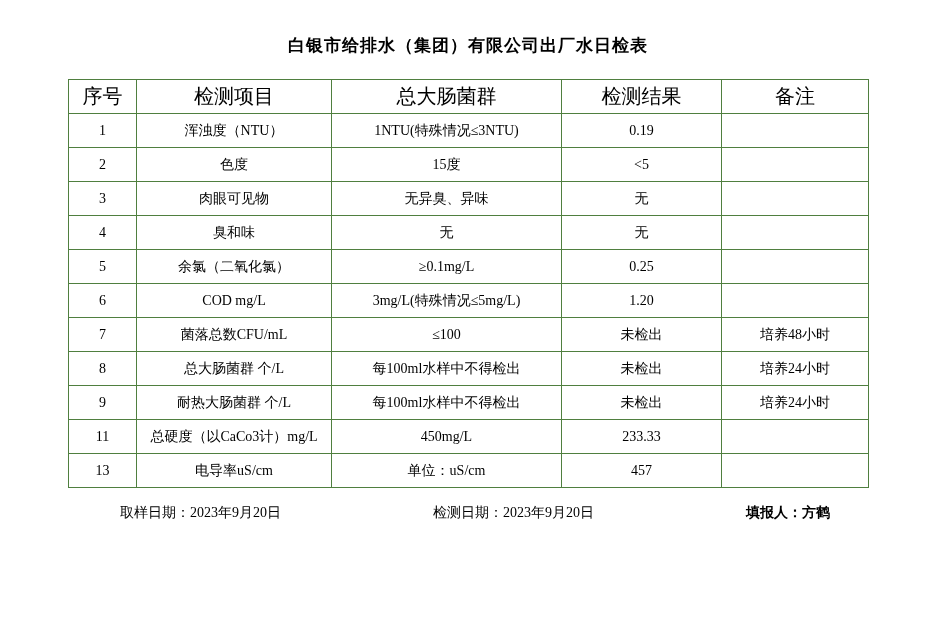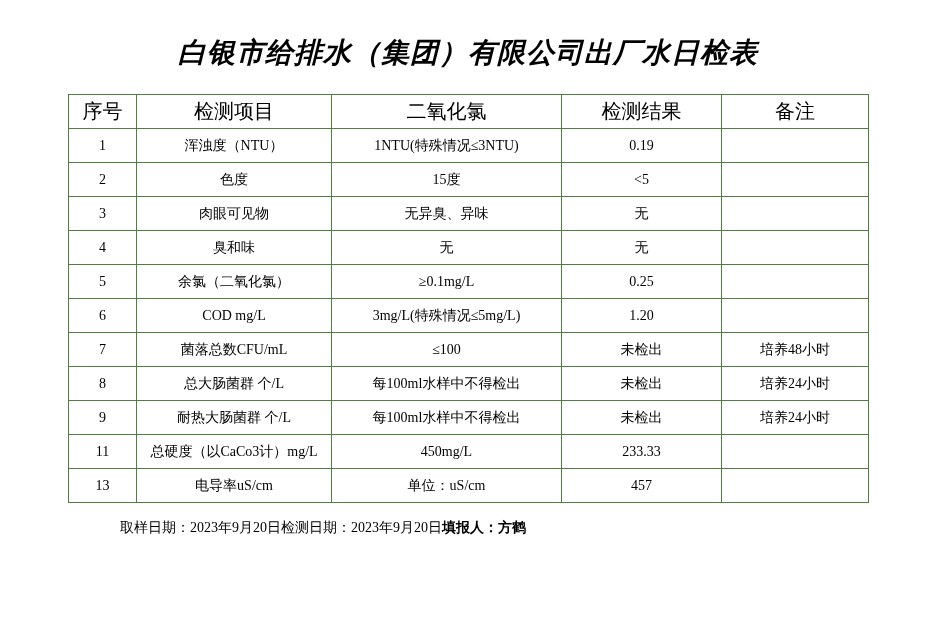--- a/index.html
+++ b/index.html
@@ -15,27 +15,26 @@
     overflow: hidden;
   }
   .page {
     position: relative;
     width: 936px;
     height: 639px;
     box-sizing: border-box;
   }
   .doc-title {
     text-align: center;
-    font-size: 28px;
+    font-size: 17px;
     font-weight: bold;
     letter-spacing: 1px;
     padding-top: 34px;
     padding-bottom: 0;
     font-family: "Liberation Serif", "DejaVu Serif", serif;
-    font-style: italic;
   }
   .table-wrap {
     margin: 22px auto 0 auto;
     width: 800px;
   }
   table.report {
     border-collapse: collapse;
     width: 800px;
     table-layout: fixed;
   }
@@ -58,21 +57,21 @@
   col.c-res   { width: 160px; }
   col.c-note  { width: 147px; }
 
   .cell-en {
     font-family: "Liberation Serif", "DejaVu Serif", serif;
   }
   .footer {
     margin: 16px auto 0 auto;
     width: 800px;
     display: flex;
-    justify-content: flex-start;
+    justify-content: space-between;
     font-size: 14px;
     padding: 0 4px;
     box-sizing: border-box;
   }
   .footer .f-item {
     white-space: nowrap;
   }
   .f-left { margin-left: 48px; }
   .f-mid  { margin-left: 0; }
   .f-right { margin-right: 34px; font-weight: bold; }
@@ -90,21 +89,21 @@
         <col class="c-no">
         <col class="c-item">
         <col class="c-limit">
         <col class="c-res">
         <col class="c-note">
       </colgroup>
       <thead>
         <tr>
           <td>序号</td>
           <td>检测项目</td>
-          <td>二氧化氯</td>
+          <td>总大肠菌群</td>
           <td>检测结果</td>
           <td>备注</td>
         </tr>
       </thead>
       <tbody>
         <tr>
           <td>1</td>
           <td>浑浊度（NTU）</td>
           <td class="cell-en">1NTU(特殊情况≤3NTU)</td>
           <td>0.19</td>

